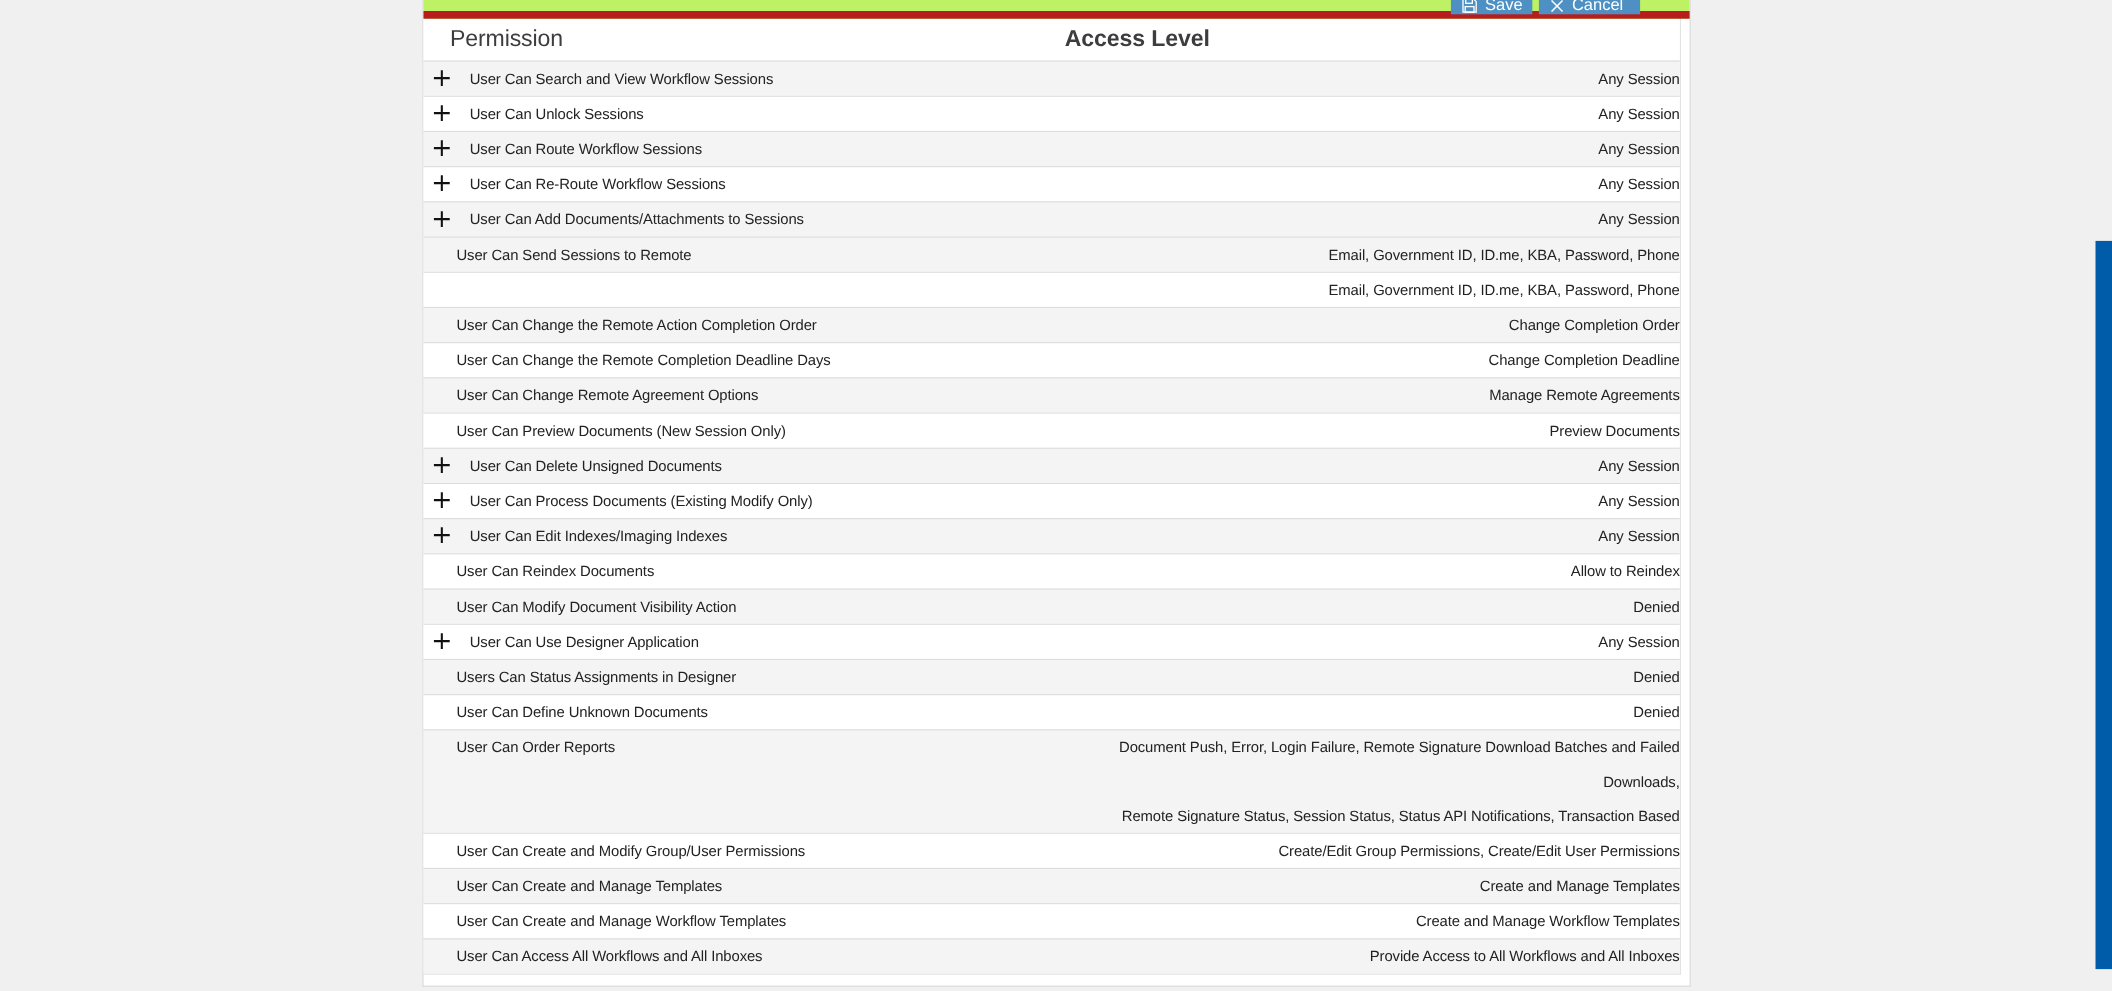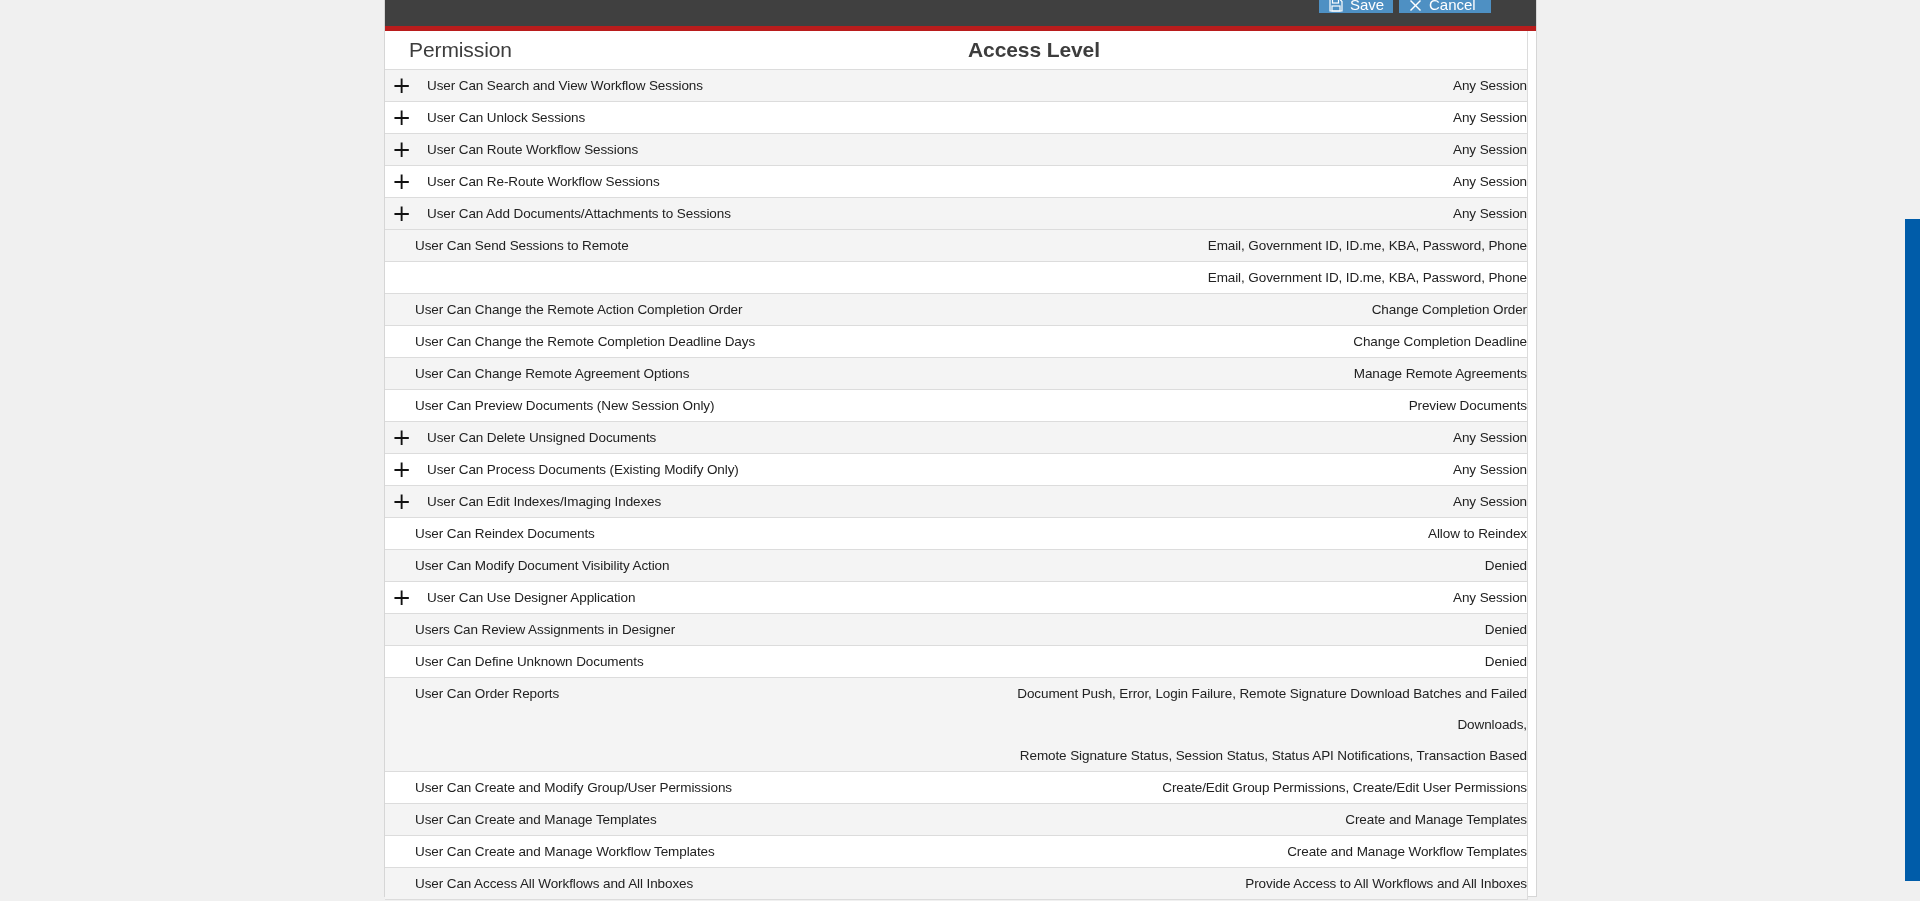--- a/index.html
+++ b/index.html
@@ -13,23 +13,23 @@
     position: absolute;
     left: 384px; top: 0;
     width: 1153px; height: 897px;
     background: #ffffff;
     border: 1px solid #d6d6d6;
     border-top: none;
   }
   
   .toolbar {
     position: relative;
-    height: 31px;
-    background: #404040;
-    border-bottom: 5px solid #b91c1c;
+    height: 17px;
+    background: #bef264;
+    border-bottom: 7px solid #b91c1c;
   }
   .btn {
     position: absolute;
     height: 32px;
     top: -19px;
     background: var(--accent, #4e90c3);
     color: #ffffff;
     display: flex;
     align-items: flex-end;
     gap: 7px;
@@ -225,21 +225,21 @@
             <div class="access-line">Denied</div>
           </div>
         </div>
         <div class="row expandable">
           <div class="cell perm"><span class="plus">+</span><span>User Can Use Designer Application</span></div>
           <div class="cell access">
             <div class="access-line">Any Session</div>
           </div>
         </div>
         <div class="row shaded">
-          <div class="cell perm"><span>Users Can Review Assignments in Designer</span></div>
+          <div class="cell perm"><span>Users Can Status Assignments in Designer</span></div>
           <div class="cell access">
             <div class="access-line">Denied</div>
           </div>
         </div>
         <div class="row">
           <div class="cell perm"><span>User Can Define Unknown Documents</span></div>
           <div class="cell access">
             <div class="access-line">Denied</div>
           </div>
         </div>

